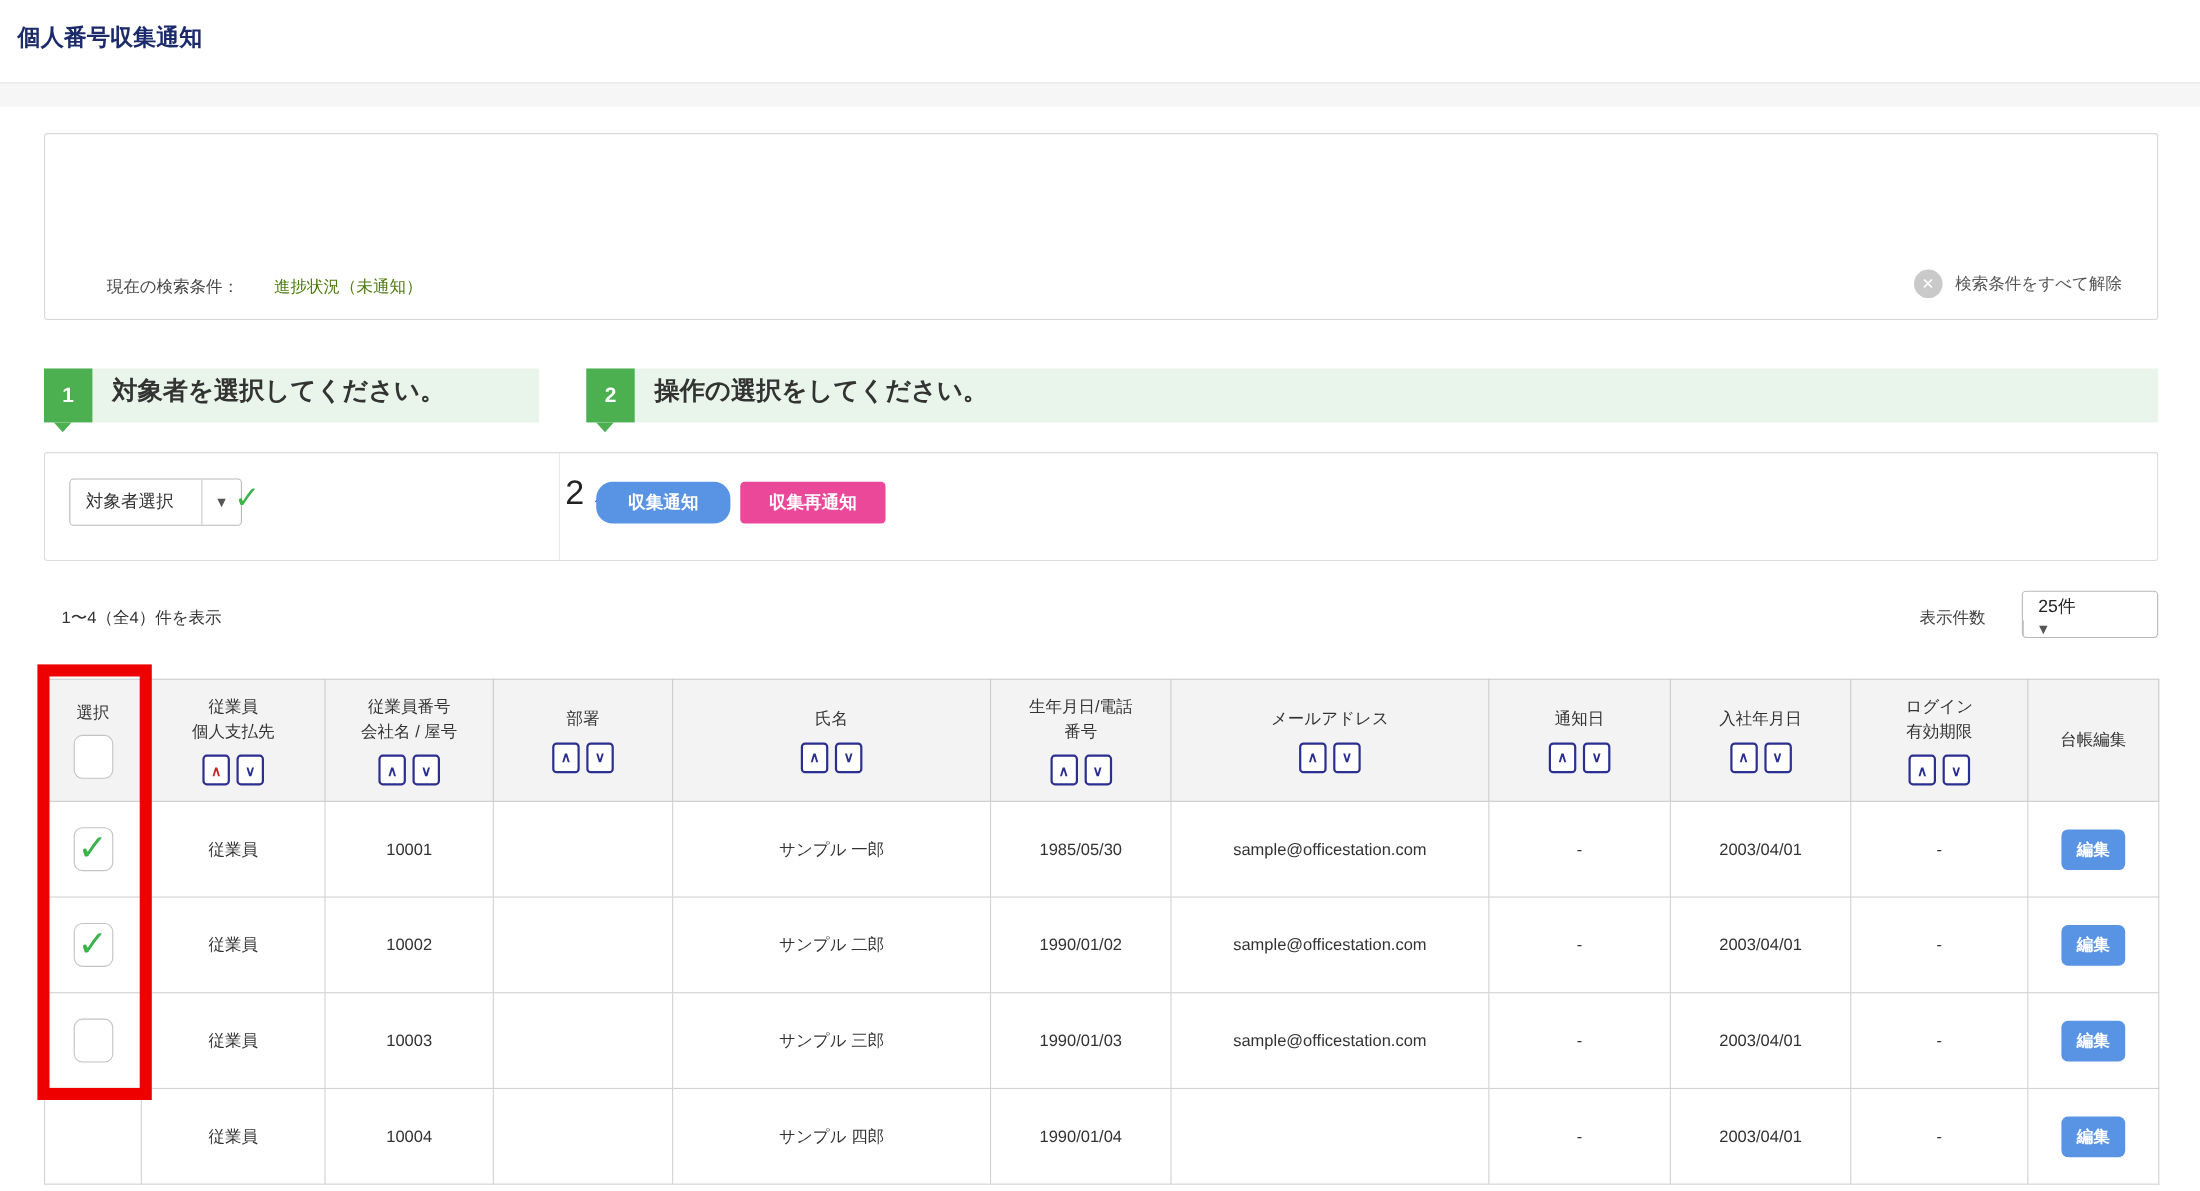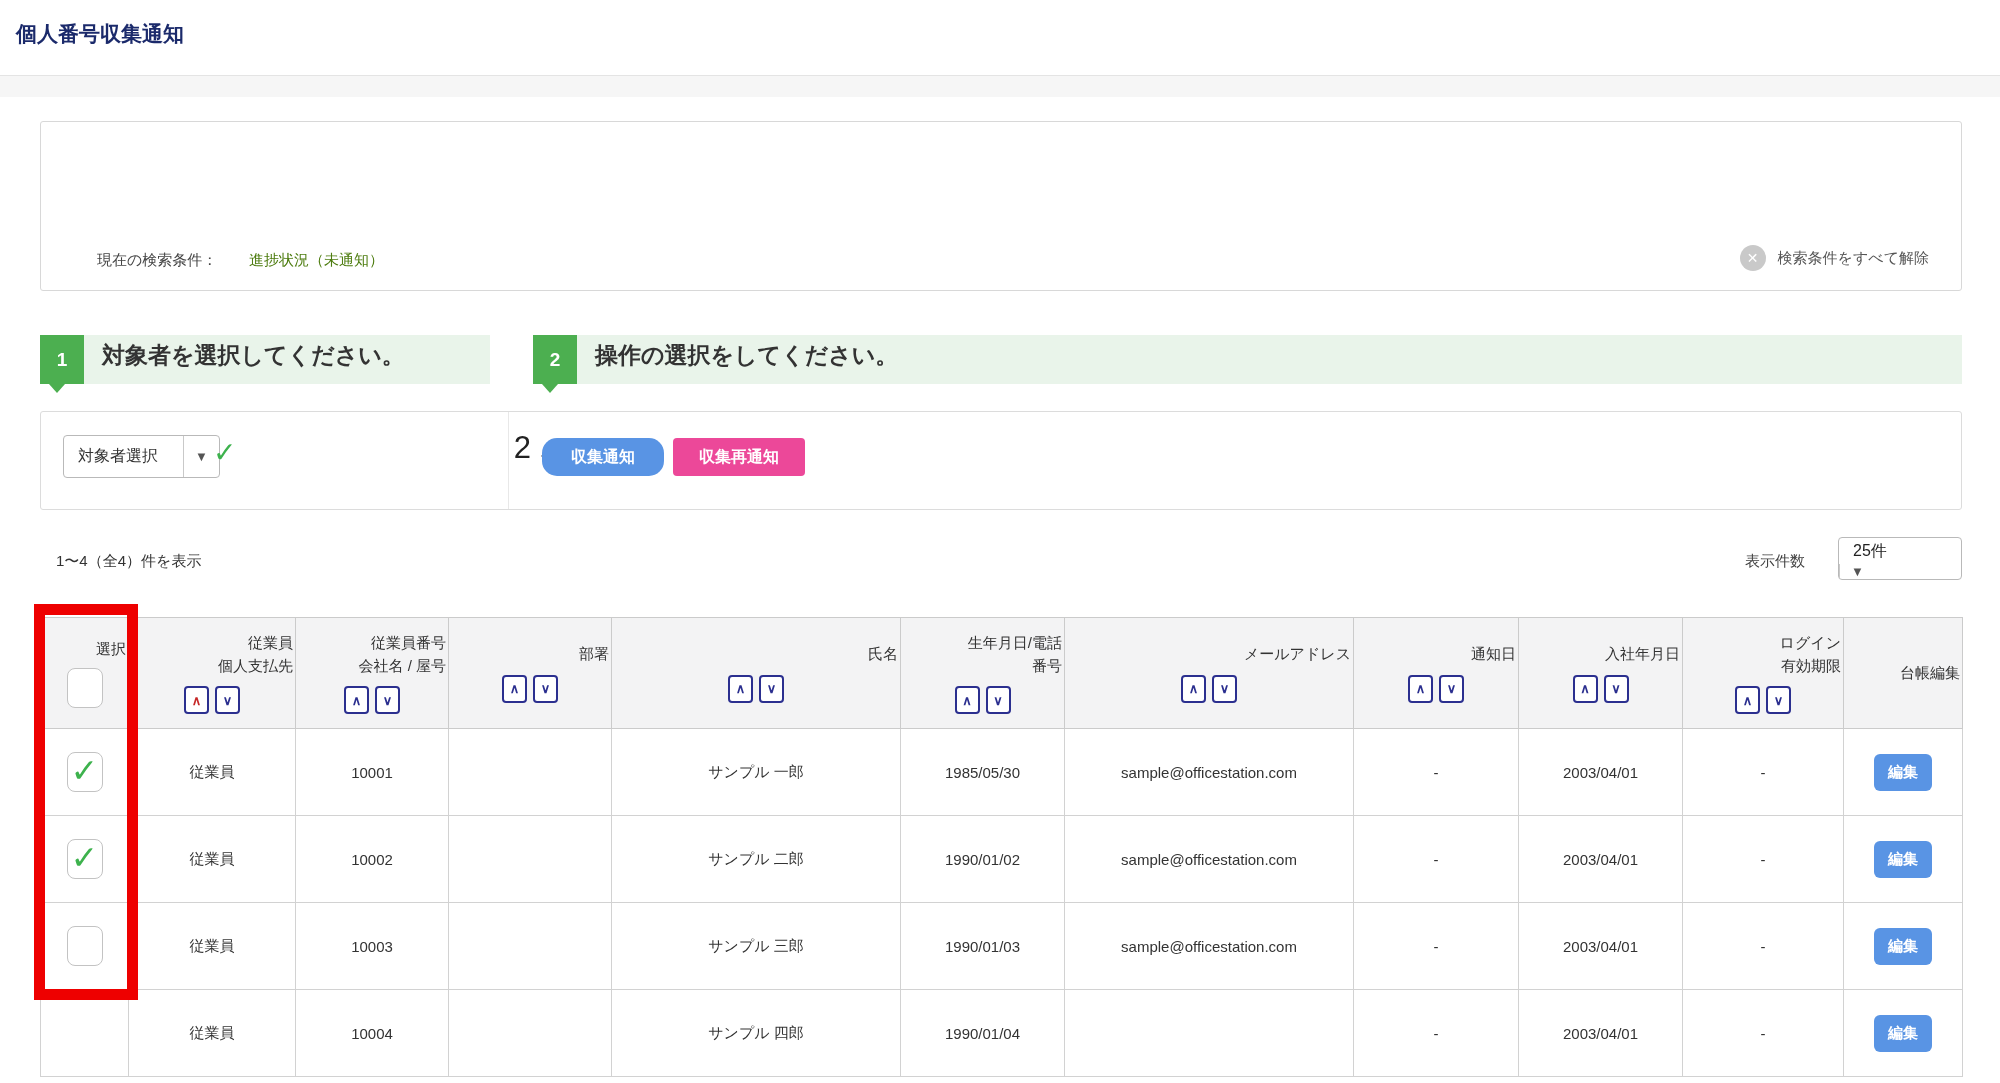--- a/index.html
+++ b/index.html
@@ -48,21 +48,21 @@
   .range-text { position:absolute; left:56px; top:552px; font-size:15px; color:#333; }
   .perpage-label { position:absolute; left:1745px; top:552px; font-size:15px; color:#404040;font-family:Liberation Mono, monospace; }
   .perpage-select { position:absolute; left:1838px; top:537px; width:124px; height:43px; background:#fff; border:1px solid #b9b9b9; border-radius:4px; display:flex; cursor:pointer;flex-direction:column; }
   .perpage-select .sel-text { flex:1; display:flex; align-items:center; padding-left:14px; font-size:16px; color:#222; }
 
   
   .tbl-wrap { position:absolute; left:40px; top:617px; width:1922px; }
   table { width:1922px; border-collapse:collapse; table-layout:fixed; }
   th { background:#f3f3f4; border:1px solid #cbcbcb; height:111px; font-weight:normal; font-size:15px; color:#333; text-align:center; vertical-align:middle; padding:4px 2px; }
   td { background:#fff; border:1px solid #d2d2d2; height:87px; font-size:15px; color:#333; text-align:center; vertical-align:middle; padding:2px; }
-  .th-line { line-height:1.5;text-align:right; }
+  .th-line { line-height:1.5; }
   .sort-group { display:flex; justify-content:center; gap:6px; margin-top:9px; }
   .sort-btn { width:25px; height:28px; background:#fff; border:2px solid #2b2f8f; border-radius:4px; color:#2b2f8f; font-size:13px; font-weight:bold; display:flex; align-items:center; justify-content:center; cursor:pointer; padding:0; }
   .sort-btn.active-asc { color:#c62828; }
   .checkbox { width:36px; height:40px; background:#fff; border:1px solid #c3c3c3; border-radius:8px; margin:8px auto 0; position:relative; cursor:pointer; }
   td .checkbox { margin:0 auto; }
   .checkbox.checked::after { content:"\2713"; position:absolute; left:3px; top:-2px; font-size:33px; color:#3db24d; }
   .btn-edit { width:58px; height:37px; background:#5994e4; border:none; border-radius:6px; color:#fff; font-size:15px; font-weight:bold; cursor:pointer; }
 
   
   .red-annotation { position:absolute; left:34px; top:604px; width:104px; height:396px; border:11px solid #ee0000; pointer-events:none; z-index:10; }

